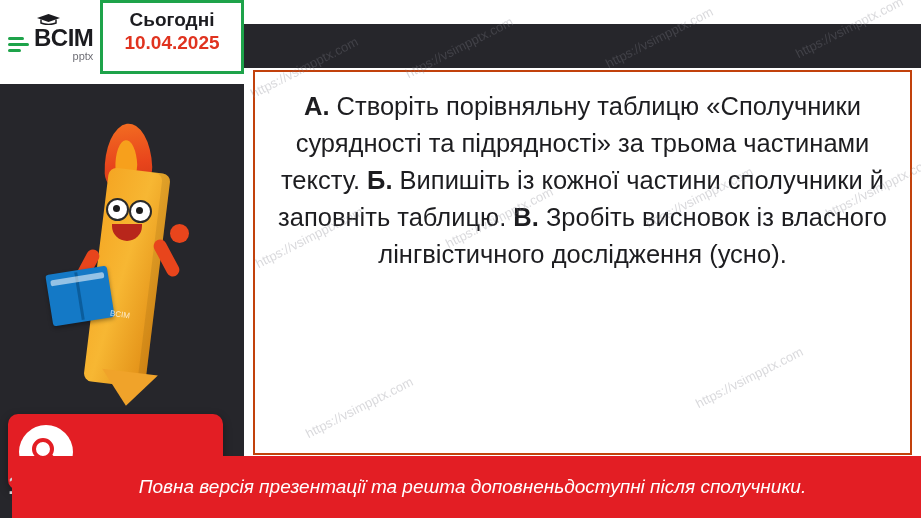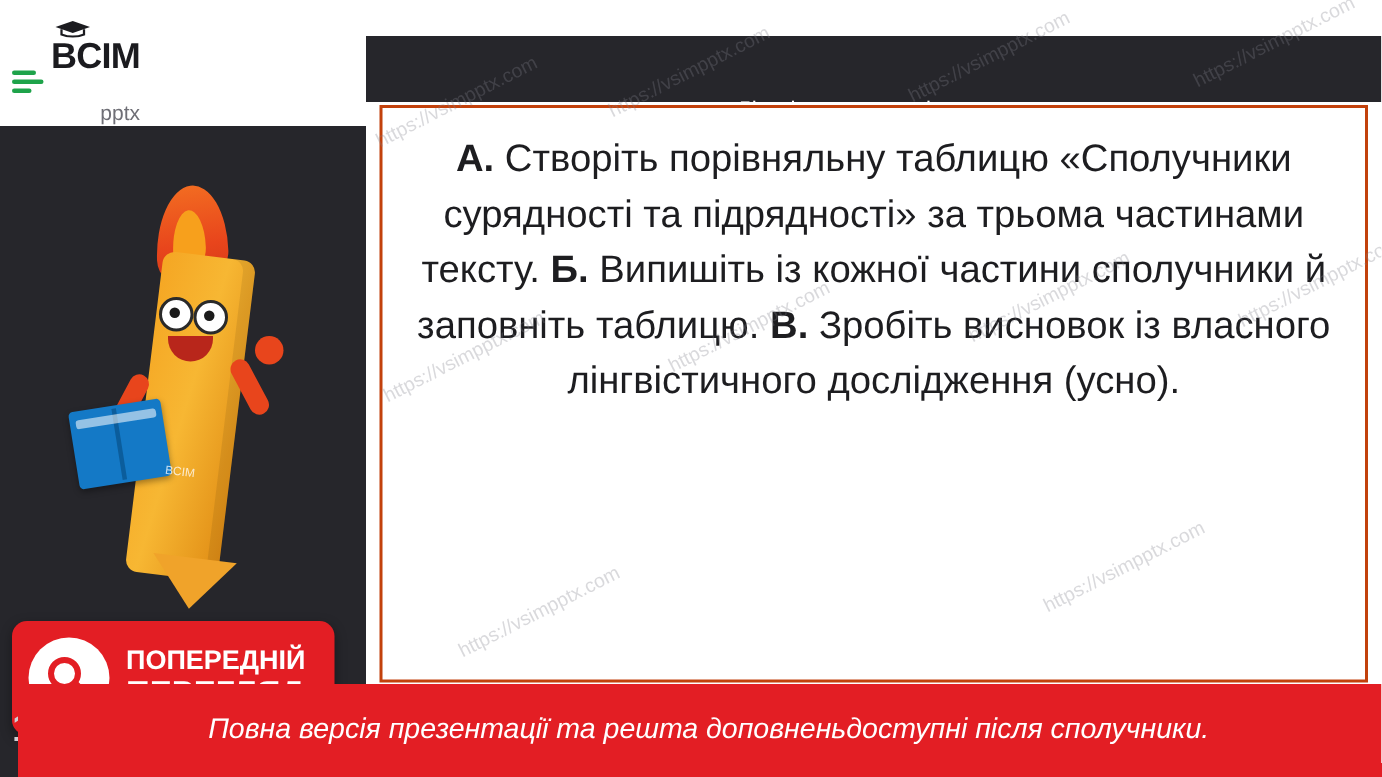--- a/index.html
+++ b/index.html
@@ -61,25 +61,25 @@
     width: 25px; height: 12px;
   }
   .logo-name {
     font-size: 24px;
     font-weight: bold;
     color: #1b1b1f;
     letter-spacing: -0.5px;
     line-height: 1;
   }
   .logo-sub {
-    font-size: 14px;
+    font-size: 11px;
     color: #6f6f76;
     text-align: right;
     line-height: 1;
-    margin-top: 18px;
+    margin-top: 1px;
   }
 
   
   .date-badge {
     position: absolute;
     left: 100px; top: 0;
     width: 144px; height: 74px;
     background: #ffffff;
     border: 3px solid #1ea34a;
     box-sizing: border-box;
@@ -360,20 +360,24 @@
     <div class="logo-text">
       <svg class="logo-cap" viewBox="0 0 50 24">
         <polygon points="25,2 48,10 25,18 2,10" fill="#1b1b1f"></polygon>
         <path d="M10 13 L10 20 Q25 26 40 20 L40 13" fill="none" stroke="#1b1b1f" stroke-width="3"></path>
       </svg>
       <div class="logo-name">BCIM</div>
       <div class="logo-sub">pptx</div>
     </div>
   </div>
 
+  <div class="date-badge">
+    <div class="today">Сьогодні</div>
+    <div class="dt">10.04.2025</div>
+  </div>
 
   <div class="mascot">
     <div class="flame"></div>
     <div class="pencil-body"></div>
     <div class="pencil-tip"></div>
     <div class="face-eye eye-l"></div>
     <div class="face-eye eye-r"></div>
     <div class="mouth"></div>
     <div class="arm arm-l"></div>
     <div class="arm arm-r"></div>
@@ -384,24 +388,20 @@
   </div>
 
 
   <div class="preview-btn">
     <div class="preview-circle">
       <svg width="34" height="34" viewBox="0 0 34 34">
         <circle cx="14" cy="14" r="9" fill="none" stroke="#e31e24" stroke-width="4"></circle>
         <line x1="21" y1="21" x2="30" y2="30" stroke="#e31e24" stroke-width="5" stroke-linecap="round"></line>
       </svg>
     </div>
-    <div class="preview-labels">
-      <div class="p1">ПОПЕРЕДНІЙ</div>
-      <div class="p2">ПЕРЕГЛЯД</div>
-    </div>
   </div>
 
   <div class="page-num">13</div>
 
   <div class="header-bar">
     <div class="header-title">Лінгвістичне дослідження</div>
   </div>
 
   <div class="content-frame">
     <div class="body-text">

